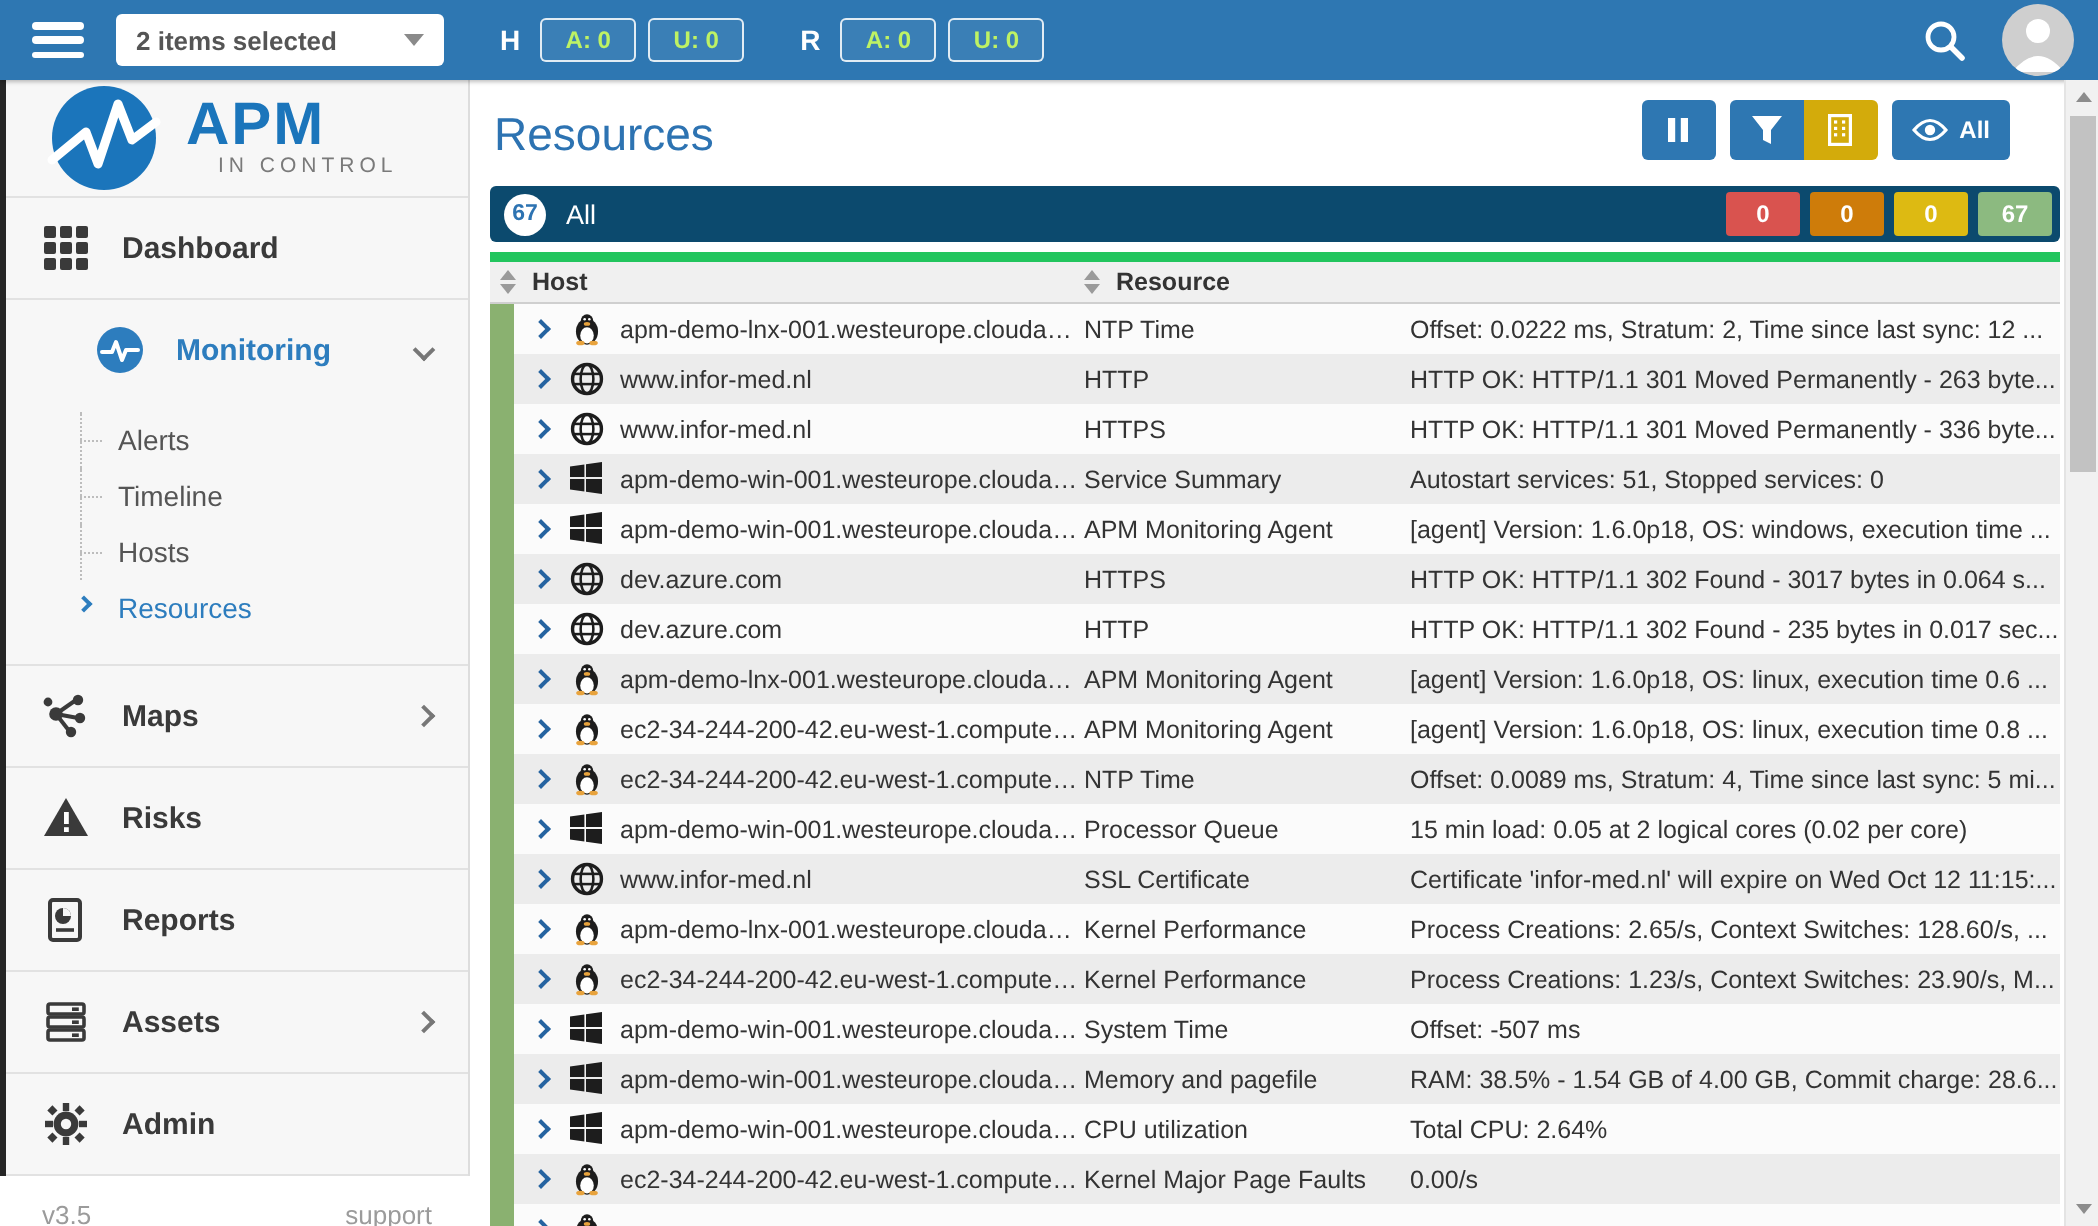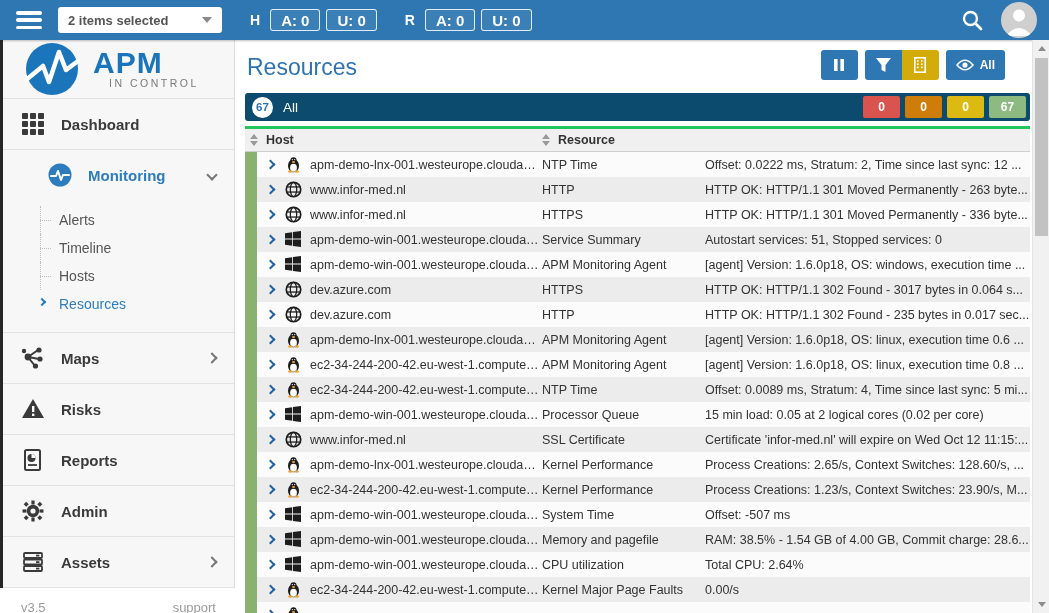--- a/index.html
+++ b/index.html
@@ -14,21 +14,21 @@
     justify-content:space-between; cursor:pointer; margin:0 16px 0 4px; }
   .hamburger span { height:3.5px; background:#fff; border-radius:2px; }
   .tb-select { width:164px; height:26px; background:#fff; border-radius:3px;
     display:flex; align-items:center; padding:0 10px; color:#555; font-size:13px;
     font-weight:bold; cursor:pointer; }
   .tb-select .caret { margin-left:auto; width:0; height:0; border-left:5px solid transparent;
     border-right:5px solid transparent; border-top:6px solid #8a8a8a; }
   .tb-group { display:flex; align-items:center; gap:6px; margin-left:28px; }
   .tb-group .glabel { color:#fff; font-weight:bold; font-size:14px; margin-right:4px; }
   .tb-btn { min-width:48px; height:22px; border:1px solid rgba(255,255,255,.85);
-    border-radius:3px; background:rgba(255,255,255,.06); color:#ffffff; font-size:15px;
+    border-radius:3px; background:rgba(255,255,255,.06); color:#bef264; font-size:12px;
     font-weight:bold; display:flex; align-items:center; justify-content:center;
     padding:0 10px; cursor:pointer; }
   .tb-right { margin-left:auto; display:flex; align-items:center; gap:18px; }
   .search-ic { cursor:pointer; }
   .avatar { width:36px; height:36px; border-radius:50%; background:#cfcfcf; overflow:hidden;
     cursor:pointer; position:relative; }
   .avatar svg { position:absolute; left:0; top:0; }
 
   
   .below { display:flex; height:548px; }
@@ -81,21 +81,21 @@
     align-items:center; padding:0 4px 0 7px; margin-right:-17px; cursor:pointer; }
   .all-badge { width:21px; height:21px; border-radius:50%; background:#fff; color:#2d73b2;
     font-size:11.5px; font-weight:bold; display:flex; align-items:center; justify-content:center; }
   .all-label { color:#fff; font-size:13.5px; margin-left:10px; }
   .counters { margin-left:auto; display:flex; gap:5px; }
   .counter { width:37px; height:22px; border-radius:2px; color:#fff; font-size:12px;
     font-weight:bold; display:flex; align-items:center; justify-content:center; cursor:pointer; }
 
   .tablewrap { margin:5px -17px 0 0; }
   .thead { display:flex; align-items:center; height:26px; background:#f0f0f0;
-    border-top:3px solid #22c55e; border-bottom:1px solid #cfcfcf; font-size:12.5px;
+    border-top:5px solid #22c55e; border-bottom:1px solid #cfcfcf; font-size:12.5px;
     font-weight:bold; color:#333; }
   .th { display:flex; align-items:center; gap:8px; cursor:pointer; }
   .th-host { width:297px; padding-left:5px; }
   .th-res  { width:163px; }
   .th-det  { flex:1; }
   .sorter { display:inline-flex; flex-direction:column; gap:2px; }
   .sorter i { display:block; width:0; height:0; border-left:4px solid transparent;
     border-right:4px solid transparent; }
   .sorter .up { border-bottom:5px solid #9a9a9a; }
   .sorter .dn { border-top:5px solid #9a9a9a; }
@@ -241,53 +241,53 @@
       </div>
 
       <div class="nav-item">
         <svg class="icon24" viewBox="0 0 24 24">
           <rect x="4" y="2" width="15" height="20" rx="1.5" fill="none" stroke="#3a3a3a" stroke-width="2"></rect>
           <circle cx="10.5" cy="10" r="4" fill="#3a3a3a"></circle>
             <path d="M10.5 10 L14.5 10 A4 4 0 0 0 10.5 6 Z" fill="#f7f7f7"></path>
           <line x1="7" y1="17" x2="16" y2="17" stroke="#3a3a3a" stroke-width="1.8"></line>
         </svg>
         <span class="lbl">Reports</span>
+      </div>
+
+      <div class="nav-item">
+        <svg class="icon24" viewBox="0 0 24 24">
+          <g fill="none" stroke="#3a3a3a" stroke-width="1.8">
+            <rect x="3" y="3" width="18" height="5" rx="1"></rect>
+              <rect x="3" y="9.5" width="18" height="5" rx="1"></rect>
+              <rect x="3" y="16" width="18" height="5" rx="1"></rect>
+          </g>
+          <rect x="15" y="4.7" width="3.4" height="1.8" fill="#3a3a3a"></rect>
+            <rect x="15" y="11.2" width="3.4" height="1.8" fill="#3a3a3a"></rect>
+            <rect x="15" y="17.7" width="3.4" height="1.8" fill="#3a3a3a"></rect>
+        </svg>
+        <span class="lbl">Assets</span>
+        <span class="chev right"></span>
       </div>
 
       <div class="nav-item">
         <svg class="icon24" viewBox="0 0 24 24">
           <g fill="#3a3a3a">
             <circle cx="12" cy="12" r="6.2"></circle>
             <rect x="10.4" y="1.5" width="3.2" height="4"></rect>
               <rect x="10.4" y="18.5" width="3.2" height="4"></rect>
             <rect x="1.5" y="10.4" width="4" height="3.2"></rect>
               <rect x="18.5" y="10.4" width="4" height="3.2"></rect>
             <rect x="3.4" y="3.4" width="3.6" height="3.6" transform="rotate(45 5.2 5.2)"></rect>
             <rect x="17" y="3.4" width="3.6" height="3.6" transform="rotate(45 18.8 5.2)"></rect>
             <rect x="3.4" y="17" width="3.6" height="3.6" transform="rotate(45 5.2 18.8)"></rect>
             <rect x="17" y="17" width="3.6" height="3.6" transform="rotate(45 18.8 18.8)"></rect>
           </g>
           <circle cx="12" cy="12" r="2.6" fill="#f7f7f7"></circle>
         </svg>
         <span class="lbl">Admin</span>
-      </div>
-
-      <div class="nav-item">
-        <svg class="icon24" viewBox="0 0 24 24">
-          <g fill="none" stroke="#3a3a3a" stroke-width="1.8">
-            <rect x="3" y="3" width="18" height="5" rx="1"></rect>
-              <rect x="3" y="9.5" width="18" height="5" rx="1"></rect>
-              <rect x="3" y="16" width="18" height="5" rx="1"></rect>
-          </g>
-          <rect x="15" y="4.7" width="3.4" height="1.8" fill="#3a3a3a"></rect>
-            <rect x="15" y="11.2" width="3.4" height="1.8" fill="#3a3a3a"></rect>
-            <rect x="15" y="17.7" width="3.4" height="1.8" fill="#3a3a3a"></rect>
-        </svg>
-        <span class="lbl">Assets</span>
-        <span class="chev right"></span>
       </div>
 
       <div class="side-footer">
         <span>v3.5</span>
         <span>support</span>
       </div>
     </div>
 
     <div class="main">
       <h1 class="page-title">Resources</h1>

